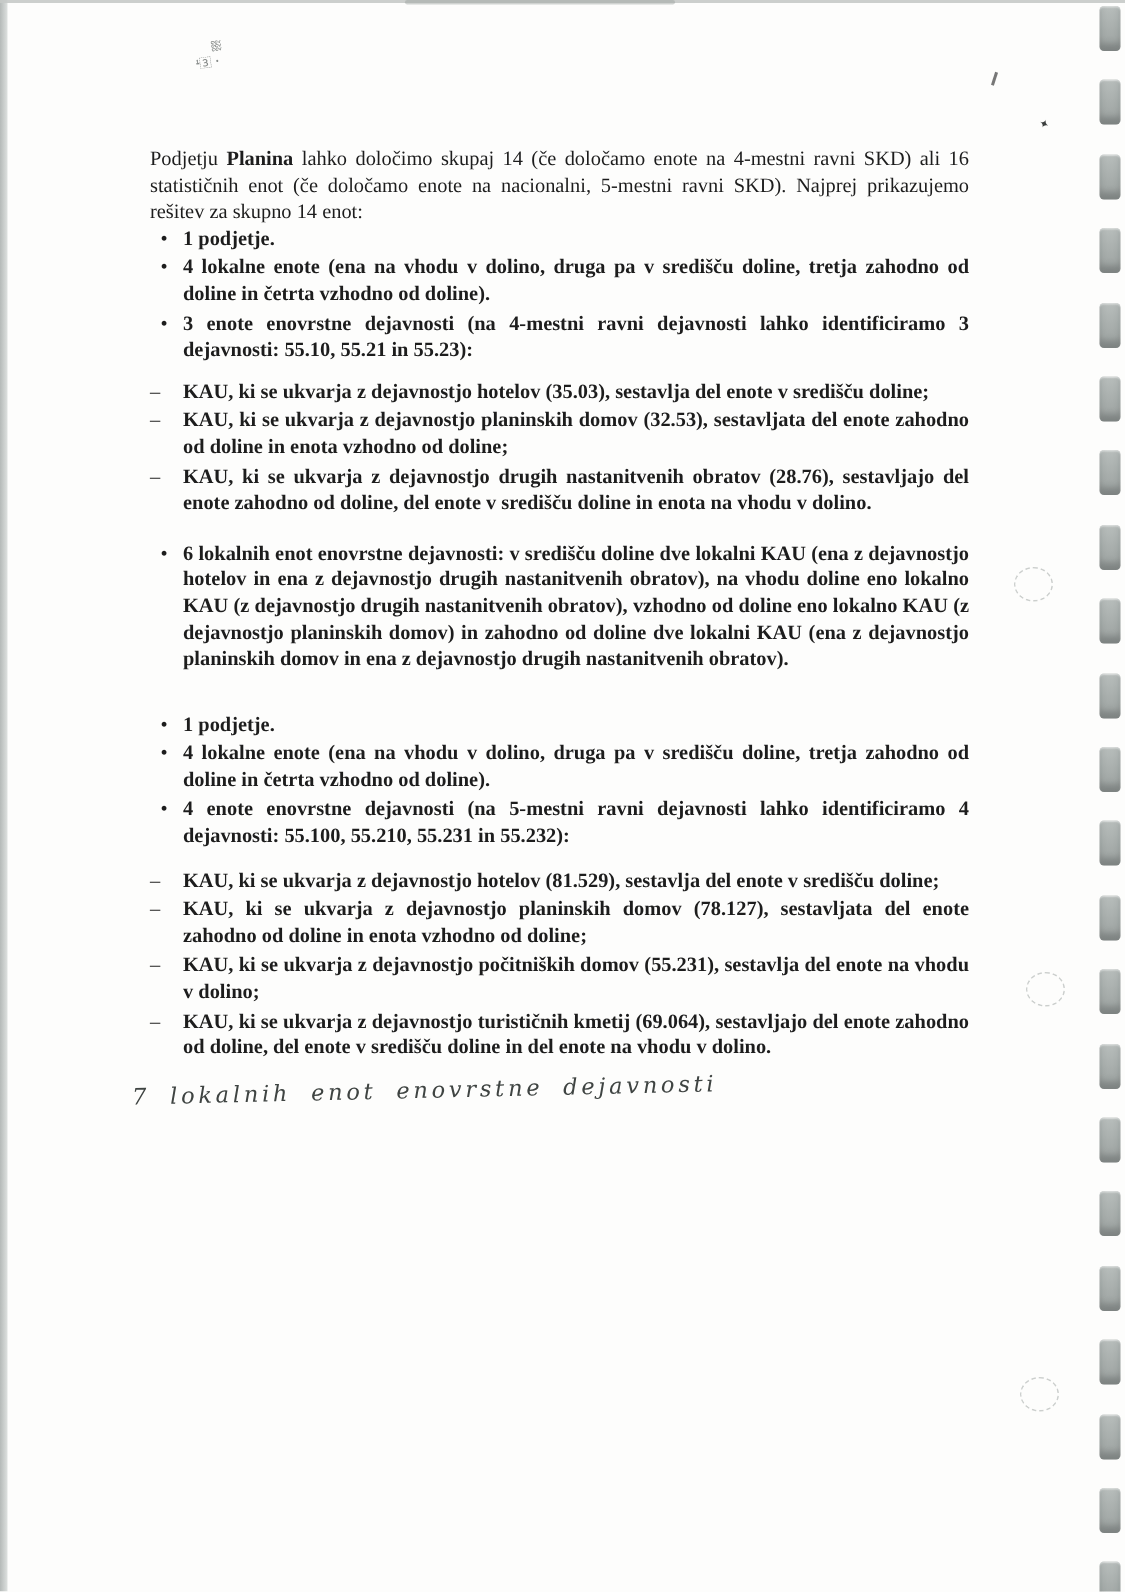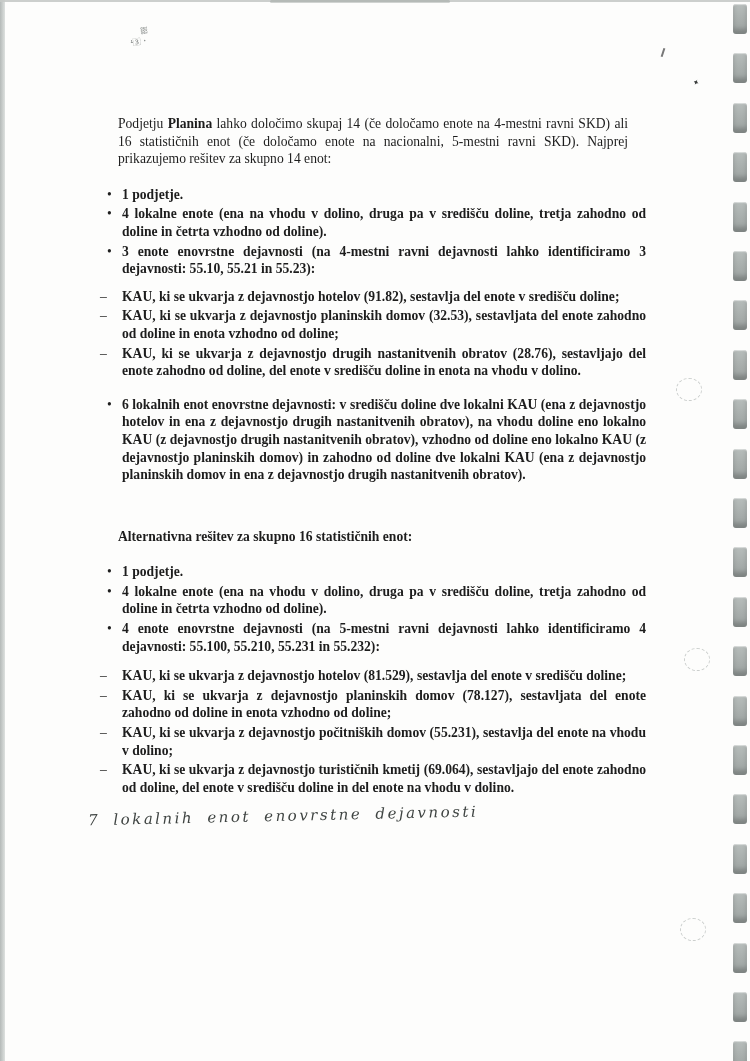--- a/index.html
+++ b/index.html
@@ -21,21 +21,21 @@
   .ink-smudge{position:absolute;left:130px;top:29px;width:30px;height:12px;color:#6a6f6d;
     font-size:11px;letter-spacing:-2px;transform:rotate(-8deg);opacity:.8;font-family:"DejaVu Sans",sans-serif;}
   .tick-mark{position:absolute;left:662px;top:48px;width:2px;height:9px;background:#555;transform:rotate(18deg);opacity:.8;}
   .speck-mark{position:absolute;left:693px;top:78px;width:5px;height:7px;color:#3c3f3e;font-size:8px;transform:rotate(25deg);font-family:"DejaVu Sans",sans-serif;}
 
   
   .content{
     position:absolute;left:100px;top:97px;width:546px;
     color:#1d1d1d;font-size:13.6px;line-height:17.6px;text-align:justify;
   }
-  .content p{margin:18px;}
+  .content p{margin:0;}
   .b{font-weight:bold;}
   .intro{margin-bottom:24px;}
   .list{margin:0;}
   .li{display:flex;margin-bottom:2px;}
   .li .marker{flex:0 0 22px;text-align:left;}
   .li.bullet .marker{padding-left:7px;box-sizing:border-box;}
   .li .txt{flex:1;text-align:justify;font-weight:bold;}
   .gap8{height:8px;} .gap10{height:10px;} .gap14{height:14px;} .gap24{height:24px;}
   .heading{font-weight:bold;margin:0 0 14px 0;}
   .handwriting{
@@ -99,21 +99,21 @@
       <span class="marker">•</span>
       <span class="txt">3 enote enovrstne dejavnosti (na 4-mestni ravni dejavnosti lahko identificiramo 3 dejavnosti: 55.10, 55.21 in 55.23):</span>
     </div>
   </div>
 
   <div class="gap8"></div>
 
   <div class="list">
     <div class="li dash">
       <span class="marker">–</span>
-      <span class="txt">KAU, ki se ukvarja z dejavnostjo hotelov (91.82), sestavlja del enote v središču doline;</span>
+      <span class="txt">KAU, ki se ukvarja z dejavnostjo hotelov (35.03), sestavlja del enote v središču doline;</span>
     </div>
     <div class="li dash">
       <span class="marker">–</span>
       <span class="txt">KAU, ki se ukvarja z dejavnostjo planinskih domov (32.53), sestavljata del enote zahodno od doline in enota vzhodno od doline;</span>
     </div>
     <div class="li dash">
       <span class="marker">–</span>
       <span class="txt">KAU, ki se ukvarja z dejavnostjo drugih nastanitvenih obratov (28.76), sestavljajo del enote zahodno od doline, del enote v središču doline in enota na vhodu v dolino.</span>
     </div>
   </div>
@@ -122,21 +122,20 @@
 
   <div class="list">
     <div class="li bullet">
       <span class="marker">•</span>
       <span class="txt">6 lokalnih enot enovrstne dejavnosti: v središču doline dve lokalni KAU (ena z dejavnostjo hotelov in ena z dejavnostjo drugih nastanitvenih obratov), na vhodu doline eno lokalno KAU (z dejavnostjo drugih nastanitvenih obratov), vzhodno od doline eno lokalno KAU (z dejavnostjo planinskih domov) in zahodno od doline dve lokalni KAU (ena z dejavnostjo planinskih domov in ena z dejavnostjo drugih nastanitvenih obratov).</span>
     </div>
   </div>
 
   <div class="gap24"></div>
 
-  <p class="heading">Alternativna rešitev za skupno 16 statističnih enot:</p>
 
   <div class="list">
     <div class="li bullet">
       <span class="marker">•</span>
       <span class="txt">1 podjetje.</span>
     </div>
     <div class="li bullet">
       <span class="marker">•</span>
       <span class="txt">4 lokalne enote (ena na vhodu v dolino, druga pa v središču doline, tretja zahodno od doline in četrta vzhodno od doline).</span>
     </div>

